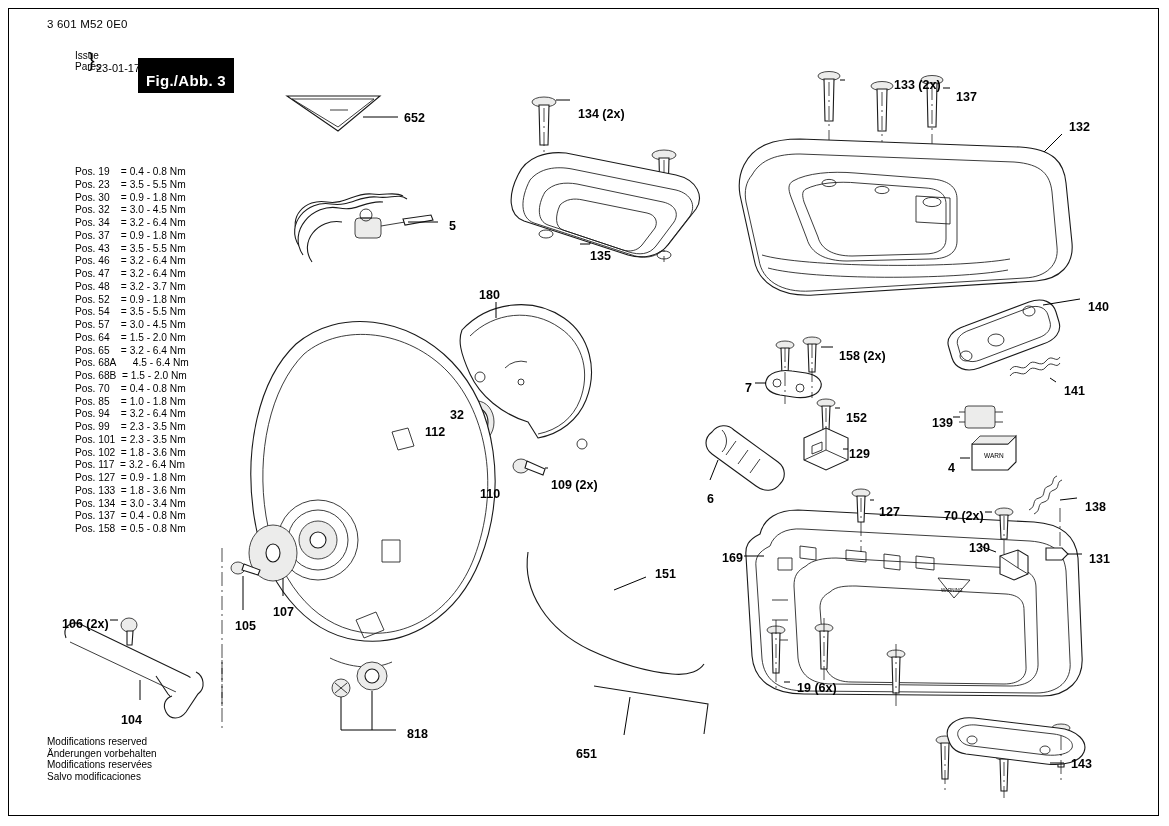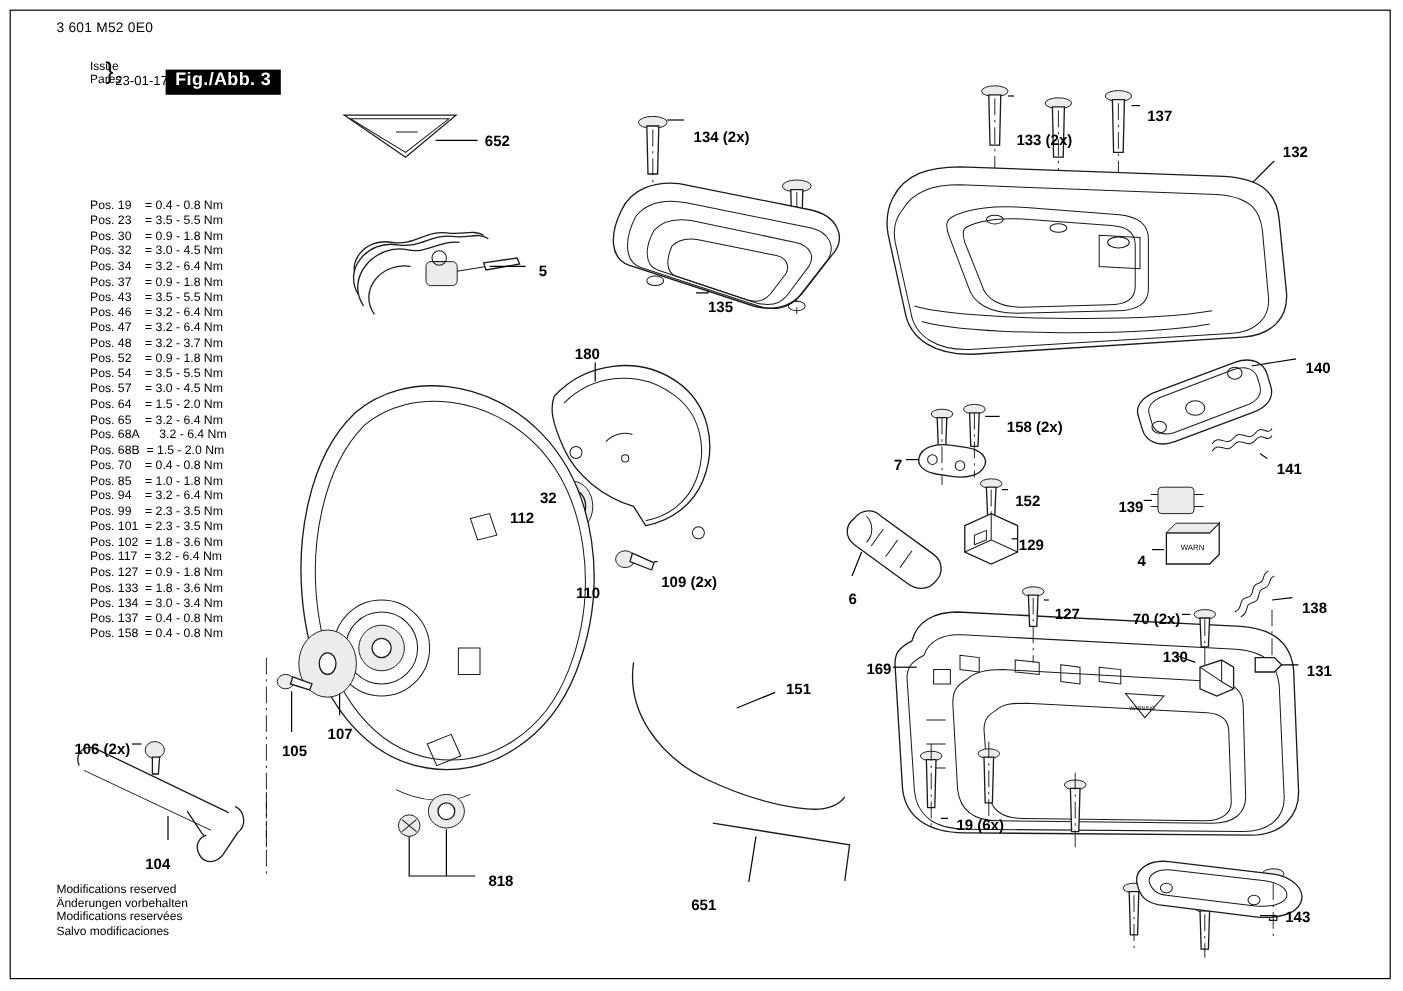--- a/index.html
+++ b/index.html
@@ -15,21 +15,21 @@
   }
   
   .hdr{position:absolute;left:47px;top:18px;font-size:11.5px;line-height:13px;}
   .hdr .partno{font-size:11.5px;letter-spacing:.2px;}
   .issue-row{position:absolute;left:47px;top:50px;font-size:10px;line-height:11px;margin-left:28px;}
   .issue-row .lbl{display:block;}
   .brace{position:absolute;left:88px;top:50px;font-size:20px;line-height:20px;}
   .issue-date{position:absolute;left:96px;top:62px;font-size:11px;}
   .figtag{
     position:absolute;left:138px;top:58px;background:#000;color:#fff;
-    font-size:15px;font-weight:bold;padding:0 8px 4px 8px;letter-spacing:.3px;
+    font-size:15px;font-weight:bold;padding:14px 8px 4px 8px;letter-spacing:.3px;
   }
   
   .torque-head{position:absolute;left:47px;top:112px;font-size:10.5px;line-height:12.6px;}
   .torque-list{position:absolute;left:47px;top:166px;font-size:10.2px;line-height:12.75px;}
   .torque-list .row{white-space:pre;padding-left:28px;}
   
   .footer{position:absolute;left:47px;top:736px;font-size:10px;line-height:11.6px;}
   
   .lab{position:absolute;font-size:12.5px;font-weight:bold;white-space:nowrap;}
   
@@ -66,34 +66,34 @@
       <div class="row">Pos. 37    = 0.9 - 1.8 Nm</div>
       <div class="row">Pos. 43    = 3.5 - 5.5 Nm</div>
       <div class="row">Pos. 46    = 3.2 - 6.4 Nm</div>
       <div class="row">Pos. 47    = 3.2 - 6.4 Nm</div>
       <div class="row">Pos. 48    = 3.2 - 3.7 Nm</div>
       <div class="row">Pos. 52    = 0.9 - 1.8 Nm</div>
       <div class="row">Pos. 54    = 3.5 - 5.5 Nm</div>
       <div class="row">Pos. 57    = 3.0 - 4.5 Nm</div>
       <div class="row">Pos. 64    = 1.5 - 2.0 Nm</div>
       <div class="row">Pos. 65    = 3.2 - 6.4 Nm</div>
-      <div class="row">Pos. 68A      3.2 - 6.4 Nm</div>
+      <div class="row">Pos. 68A      4.5 - 6.4 Nm</div>
       <div class="row">Pos. 68B  = 1.5 - 2.0 Nm</div>
       <div class="row">Pos. 70    = 0.4 - 0.8 Nm</div>
       <div class="row">Pos. 85    = 1.0 - 1.8 Nm</div>
       <div class="row">Pos. 94    = 3.2 - 6.4 Nm</div>
       <div class="row">Pos. 99    = 2.3 - 3.5 Nm</div>
       <div class="row">Pos. 101  = 2.3 - 3.5 Nm</div>
       <div class="row">Pos. 102  = 1.8 - 3.6 Nm</div>
       <div class="row">Pos. 117  = 3.2 - 6.4 Nm</div>
       <div class="row">Pos. 127  = 0.9 - 1.8 Nm</div>
       <div class="row">Pos. 133  = 1.8 - 3.6 Nm</div>
       <div class="row">Pos. 134  = 3.0 - 3.4 Nm</div>
       <div class="row">Pos. 137  = 0.4 - 0.8 Nm</div>
-      <div class="row">Pos. 158  = 0.4 - 0.8 Nm</div>
+      <div class="row">Pos. 158  = 0.5 - 0.8 Nm</div>
     </div>
 
   <div class="footer">
     <div>Modifications reserved</div>
     <div>Änderungen vorbehalten</div>
     <div>Modifications reservées</div>
     <div>Salvo modificaciones</div>
   </div>
 
   <svg class="art" viewBox="0 0 1169 826">
@@ -400,21 +400,21 @@
       <path class="ln" stroke-width="1" d="M1050,763 L1064,763"></path>
       <path class="dash" d="M1061,736 L1061,780"></path>
       <path class="dash" d="M945,746 L945,790"></path>
       <path class="dash" d="M1004,762 L1004,798"></path>
     </g>
   </svg>
 
   <div id="callout-layer">
       <div class="lab" style="left: 404px; top: 111px;">652</div>
       <div class="lab" style="left: 578px; top: 107px;">134 (2x)</div>
-      <div class="lab" style="left: 847px; top: 78px; margin-top: 32px;">133 (2x)</div>
+      <div class="lab" style="left: 894px; top: 78px;">133 (2x)</div>
       <div class="lab" style="left: 956px; top: 90px;">137</div>
       <div class="lab" style="left: 1069px; top: 120px;">132</div>
       <div class="lab" style="left: 590px; top: 249px;">135</div>
       <div class="lab" style="left: 449px; top: 219px;">5</div>
       <div class="lab" style="left: 1088px; top: 300px;">140</div>
       <div class="lab" style="left: 1064px; top: 384px;">141</div>
       <div class="lab" style="left: 932px; top: 416px;">139</div>
       <div class="lab" style="left: 948px; top: 461px;">4</div>
       <div class="lab" style="left: 839px; top: 349px;">158 (2x)</div>
       <div class="lab" style="left: 745px; top: 381px;">7</div>

